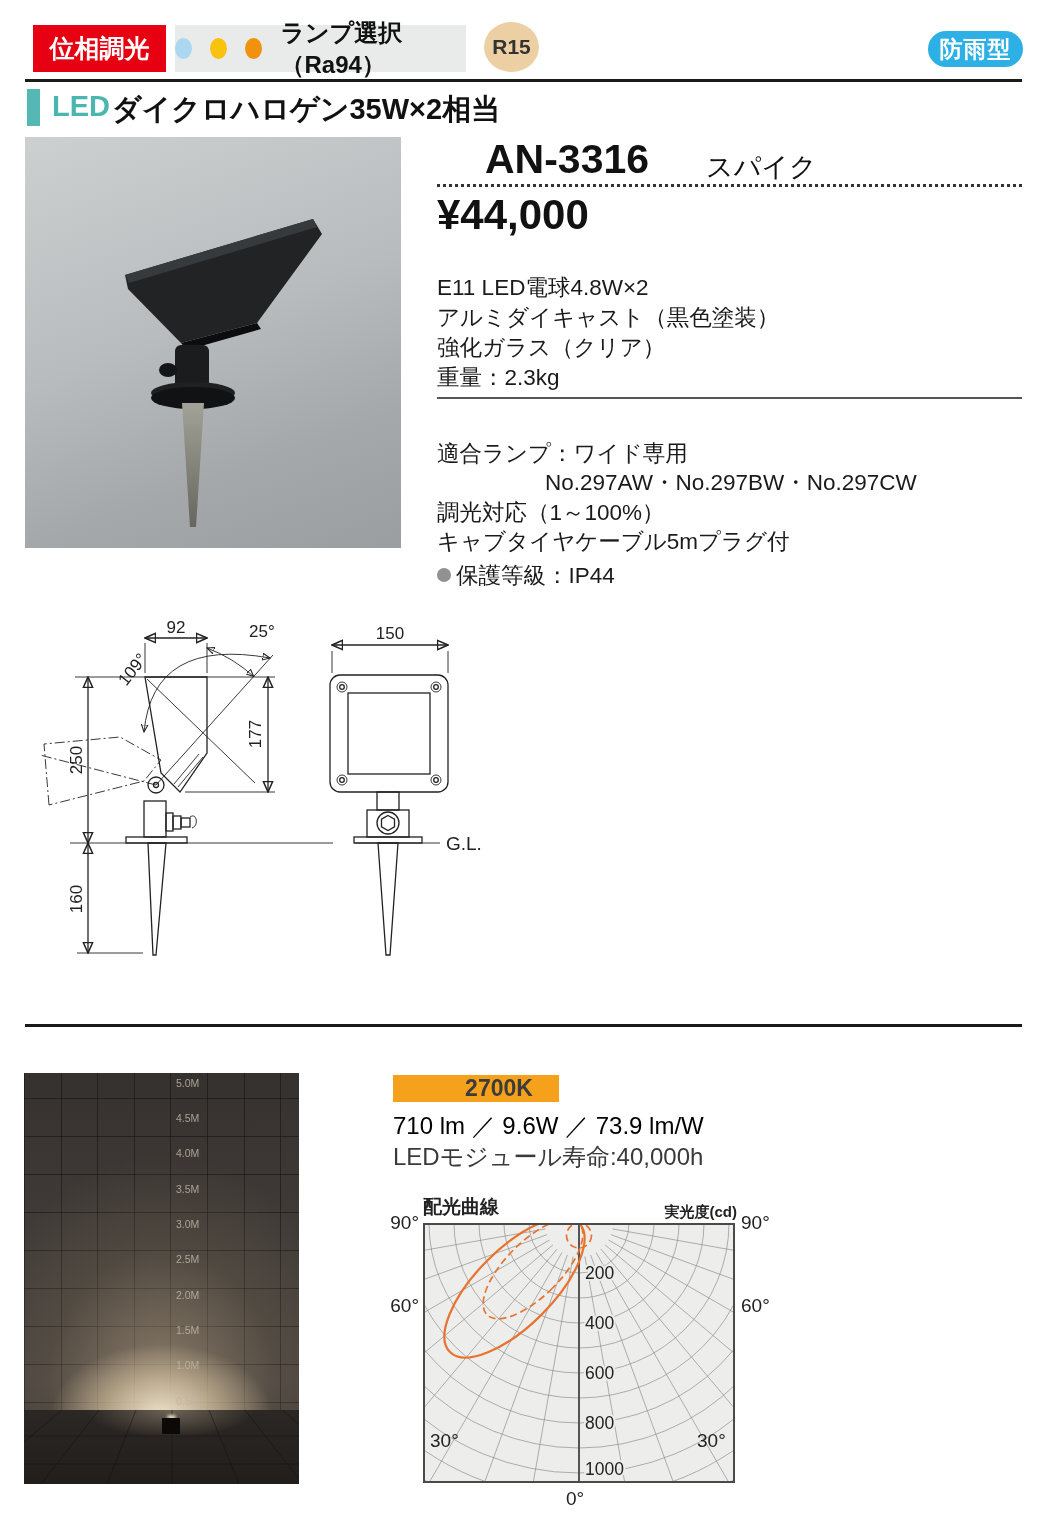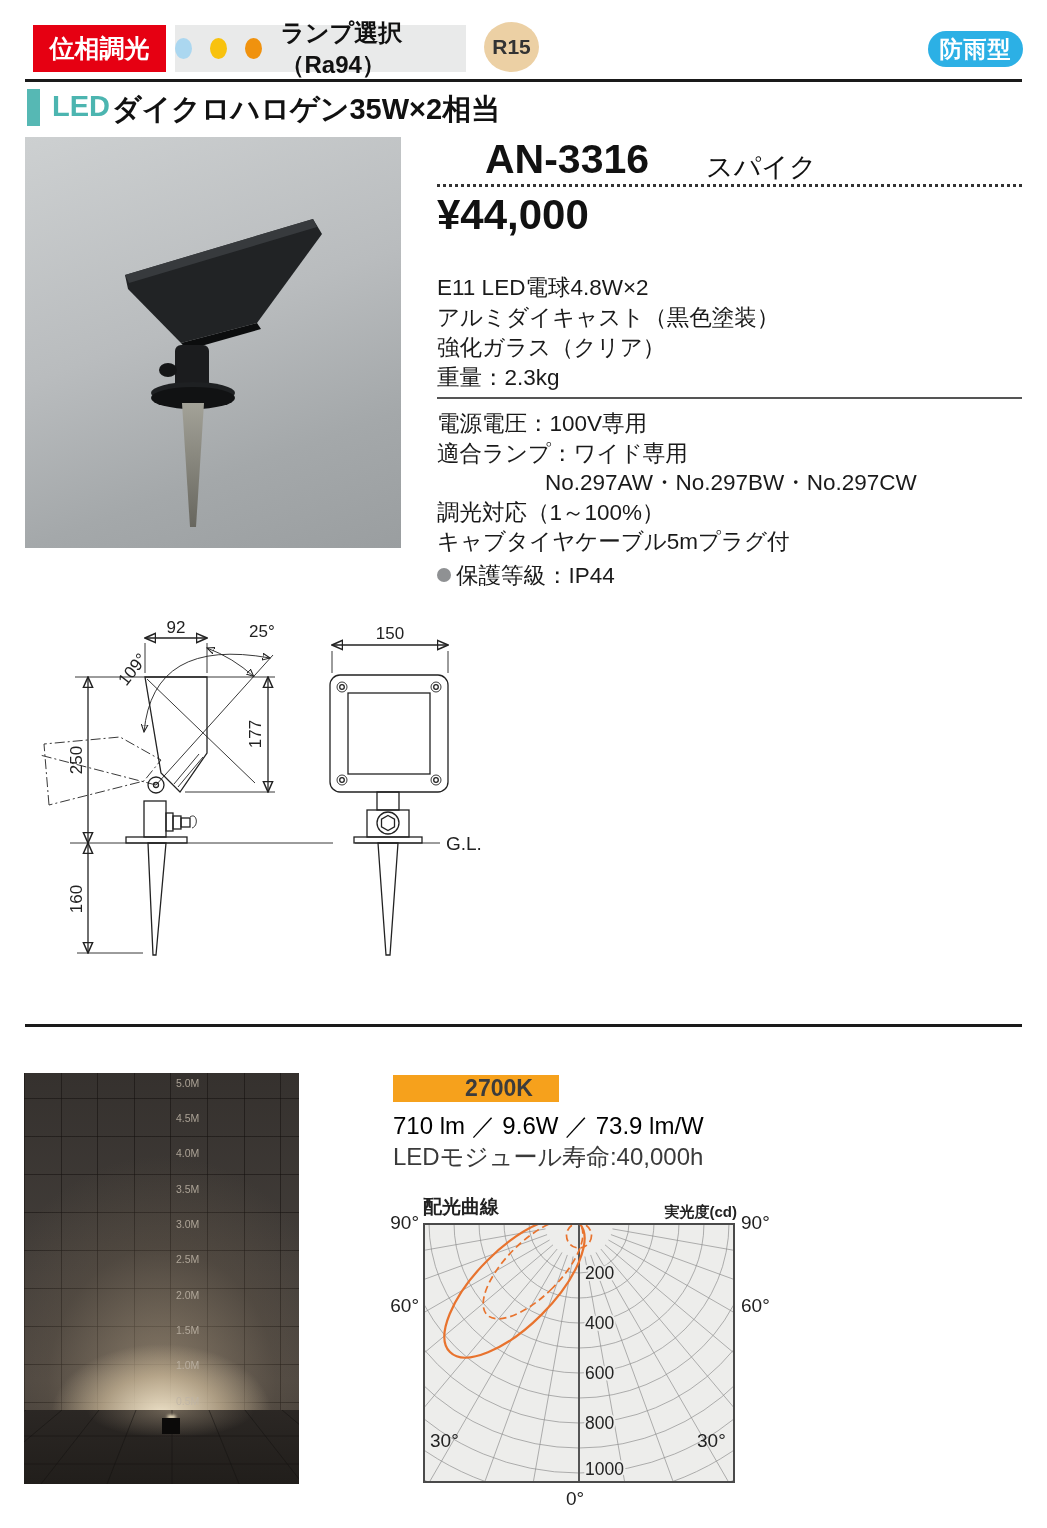--- a/index.html
+++ b/index.html
@@ -121,21 +121,20 @@
   <div class="abs model">AN-3316</div>
   <div class="abs mount">スパイク</div>
   <div class="abs dotrule"></div>
   <div class="abs price">¥44,000</div>
 
   <div class="abs spec" style="top:272px">E11 LED電球4.8W×2</div>
   <div class="abs spec" style="top:302px">アルミダイキャスト（黒色塗装）</div>
   <div class="abs spec" style="top:332px">強化ガラス（クリア）</div>
   <div class="abs spec" style="top:362px">重量：2.3kg</div>
   <div class="abs specrule"></div>
-  <div class="abs spec" style="top:408px">電源電圧：100V専用</div>
   <div class="abs spec" style="top:438px">適合ランプ：ワイド専用</div>
   <div class="abs spec" style="top:467px;left:545px">No.297AW・No.297BW・No.297CW</div>
   <div class="abs spec" style="top:497px">調光対応（1～100%）</div>
   <div class="abs spec" style="top:526px">キャブタイヤケーブル5mプラグ付</div>
   <div class="abs spec" style="top:560px">
     <span class="bullet"></span><span>保護等級：IP44</span>
   </div>
 
   <svg class="abs dimsvg" width="500" height="400" viewBox="0 0 500 400">
     <defs>

